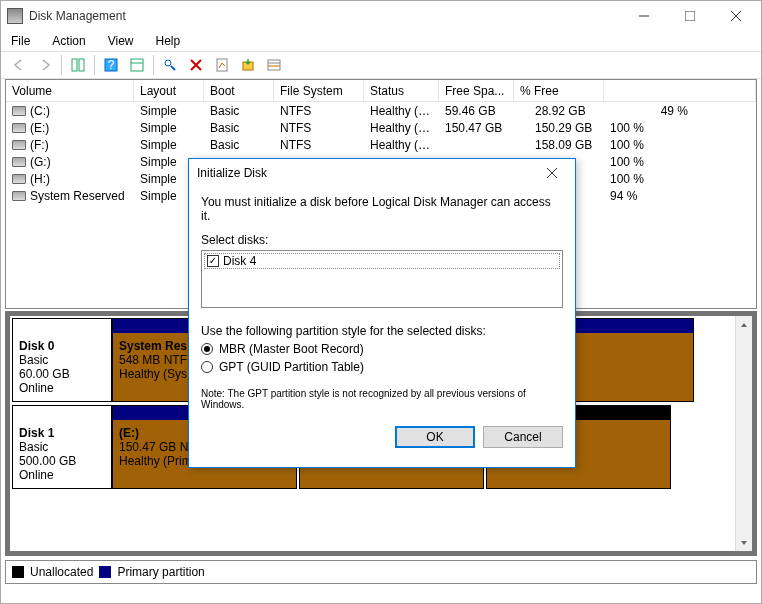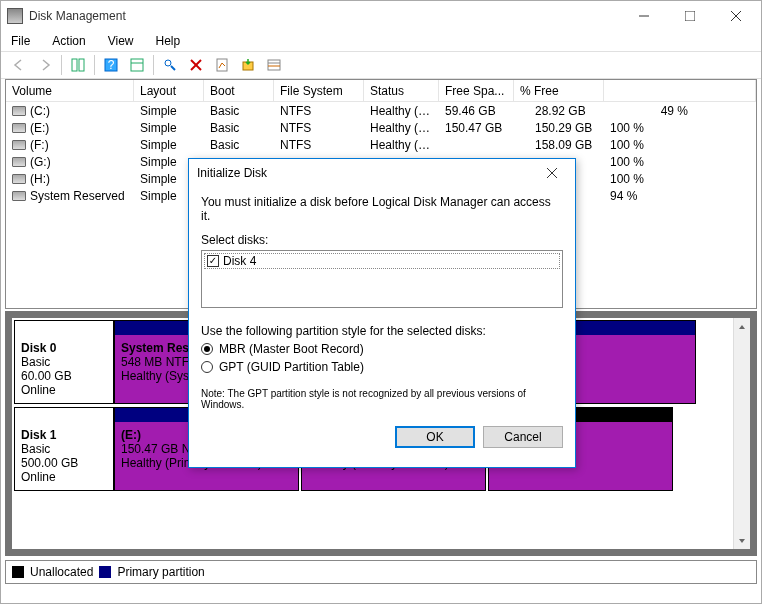--- a/index.html
+++ b/index.html
@@ -16,27 +16,27 @@
 .tbtn{width:24px;height:24px;display:flex;align-items:center;justify-content:center;border:1px solid transparent}
 .tbtn.disabled{opacity:.4}
 .tsep{width:1px;height:20px;background:#ccc;margin:0 2px}
 .content{height:516px}
 .upper{height:230px;border:1px solid #888;margin:0 4px 2px 4px;overflow:hidden}
 .hdr-row{display:flex;background:#fff;border-bottom:1px solid #e5e5e5;height:22px}
 .hdr{border-right:1px solid #e5e5e5;padding:3px 6px;display:flex;align-items:center;position:relative}
 .vol-row{display:flex;height:17px;align-items:center}
 .vol-cell{padding:1px 6px;overflow:hidden;white-space:nowrap;text-overflow:ellipsis}
 .drive-icon{width:14px;height:10px;background:linear-gradient(#aaa,#ddd);border:1px solid #666;display:inline-block;margin-right:4px;border-radius:1px;vertical-align:middle}
-.lower{height:245px;margin:0 4px;border:7px solid #737373;overflow:hidden;position:relative}
+.lower{height:245px;margin:0 4px;border:5px solid #737373;overflow:hidden;position:relative}
 .lower-in{position:absolute;inset:0;overflow:auto}
 .dpanel{display:flex;border-bottom:1px solid #fff;margin:2px}
 .dinfo{width:100px;border:1px solid #000;padding:6px;background:#fff}
 .dinfo-title{font-weight:bold}
 .dparts{flex:1;display:flex;gap:2px}
-.part{border:1px solid #000;background:#a21caf;display:flex;flex-direction:column}
+.part{border:1px solid #000;background:#a16207;display:flex;flex-direction:column}
 .part-bar{height:14px}
 .bar-p{background:#000080}
 .bar-u{background:#000}
 .part-body{padding:6px}
 .part-title{font-weight:bold}
 .scrollbar{position:absolute;right:0;top:0;bottom:0;width:17px;background:#f0f0f0;display:flex;flex-direction:column;align-items:center;justify-content:space-between;border-left:1px solid #ddd}
 .sb-btn{width:17px;height:17px;display:flex;align-items:center;justify-content:center;background:#f0f0f0}
 .legend{height:24px;border:1px solid #888;margin:4px;display:flex;align-items:center;padding:0 6px;gap:6px}
 .leg-sw{width:12px;height:12px}
 .dialog{position:absolute;left:187px;top:157px;width:388px;height:310px;background:#fff;border:1px solid #0078d7;box-shadow:2px 2px 8px rgba(0,0,0,.25);z-index:10}

